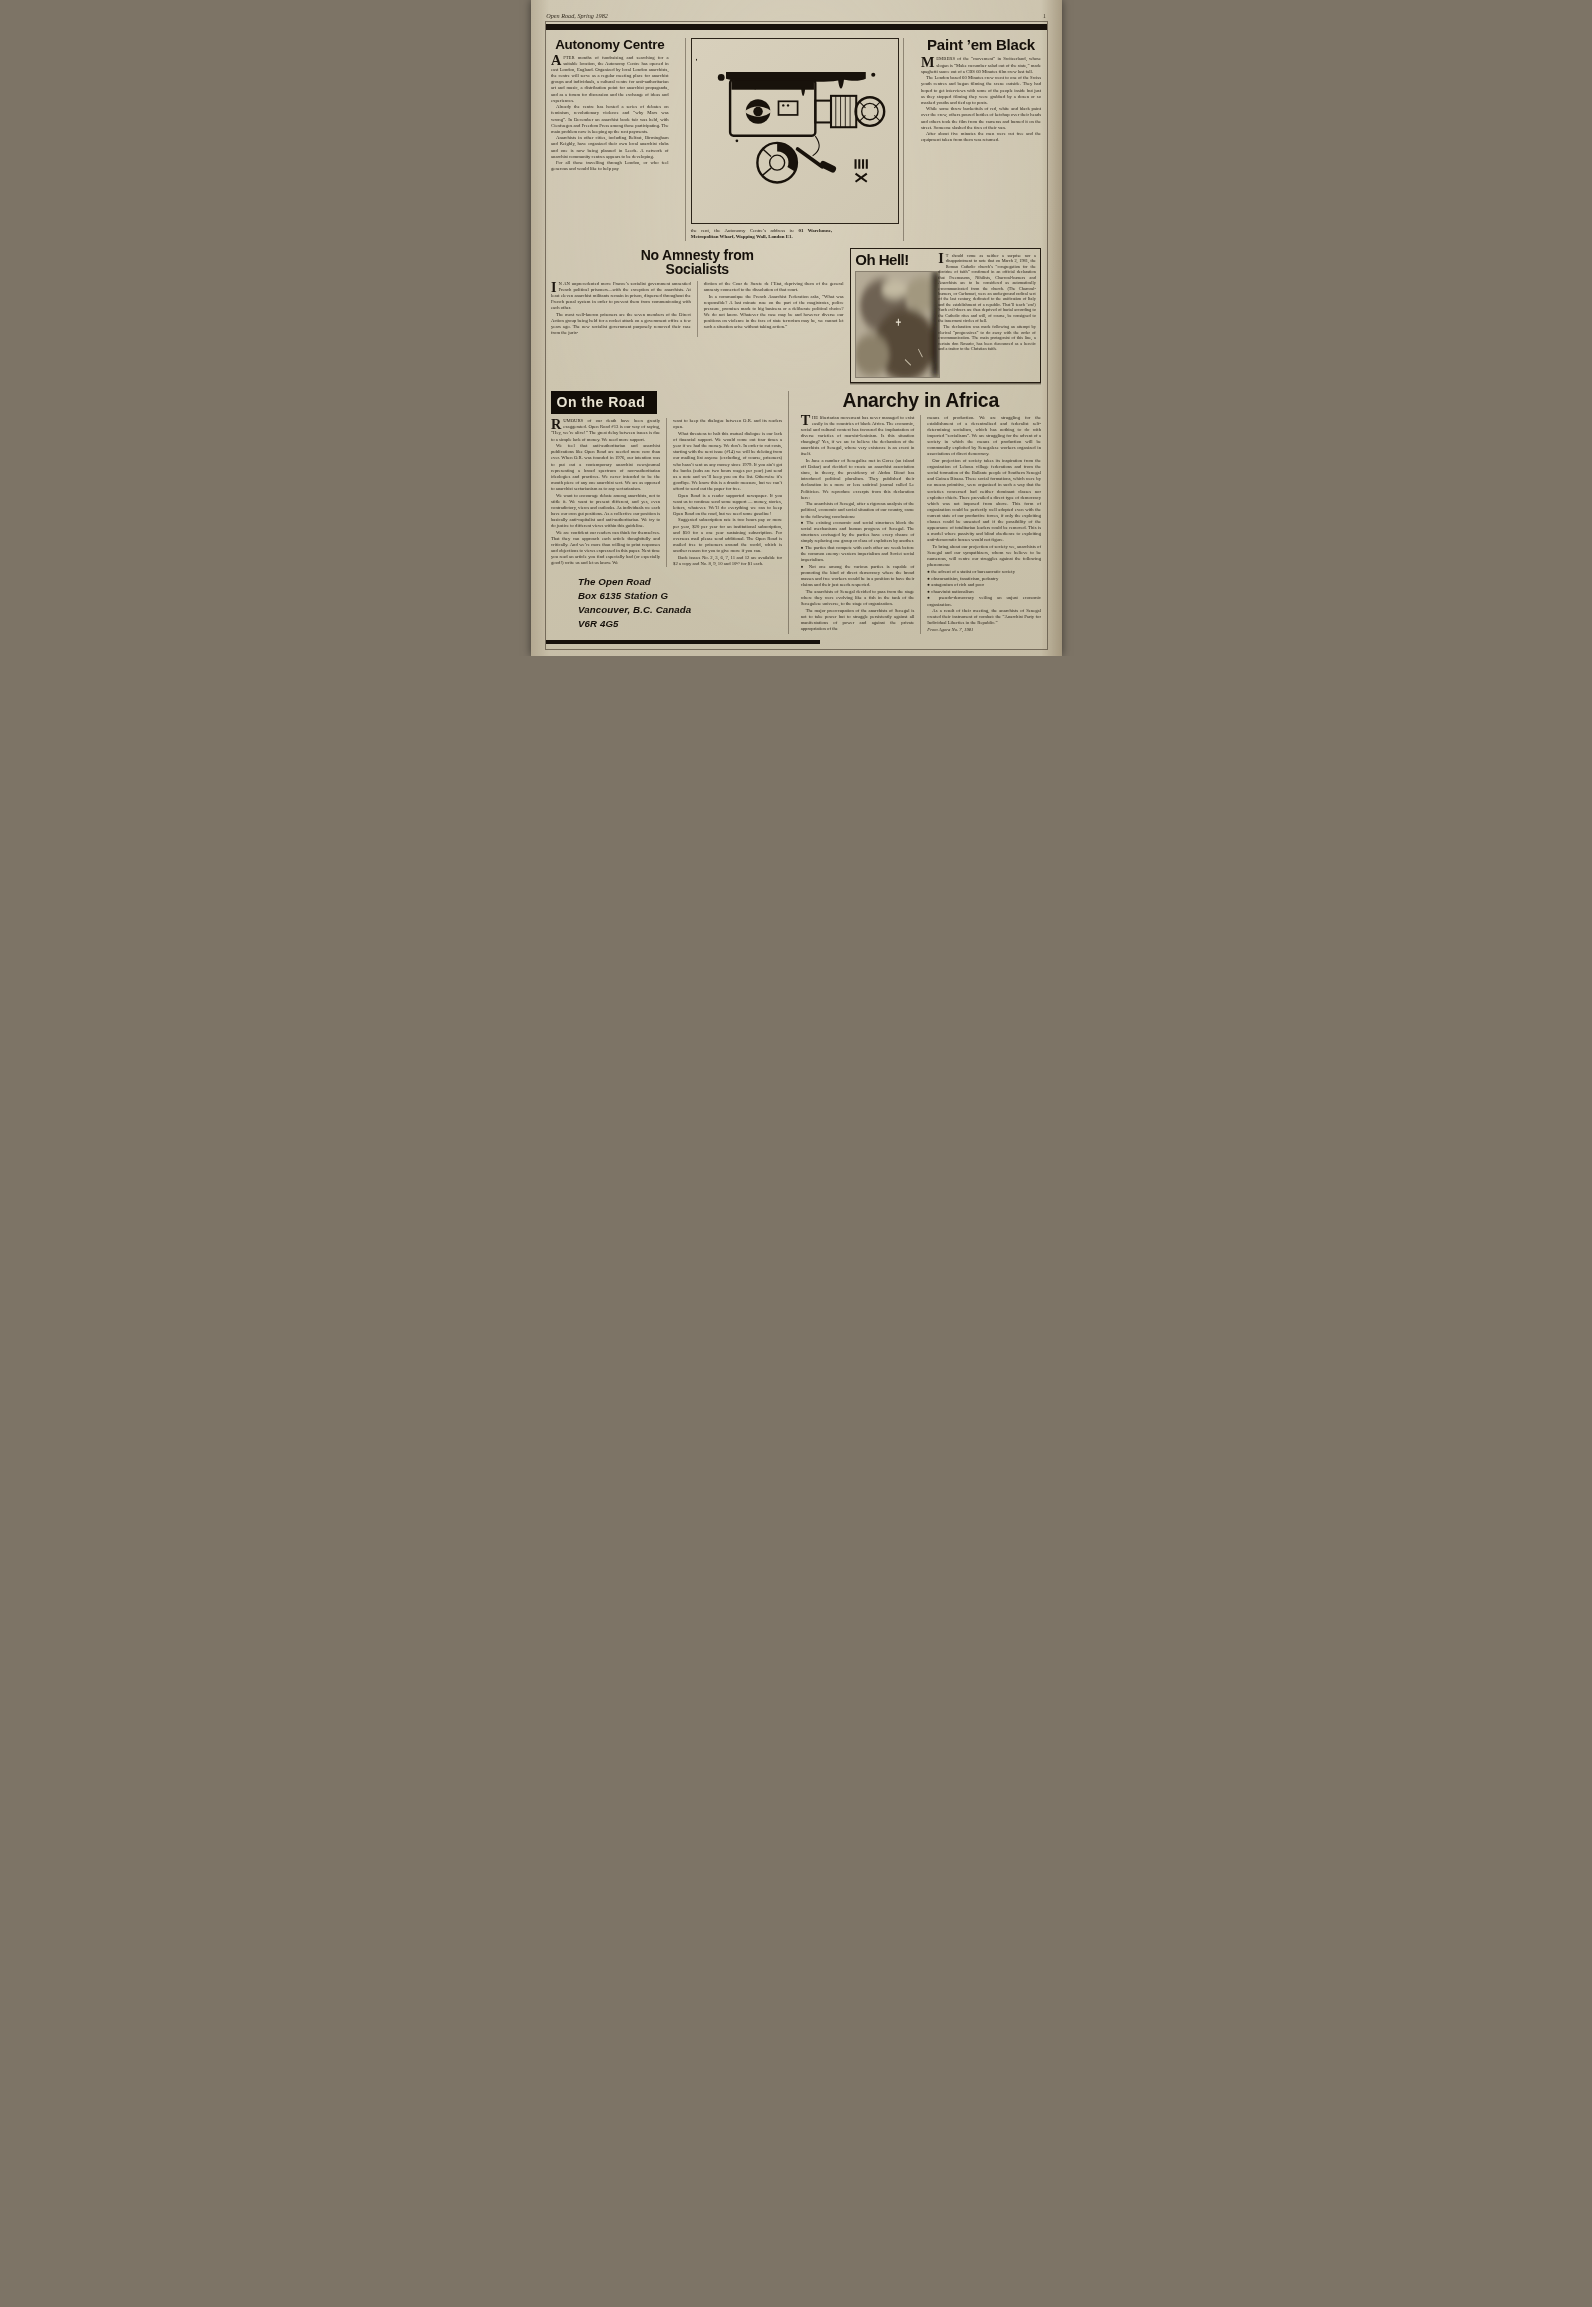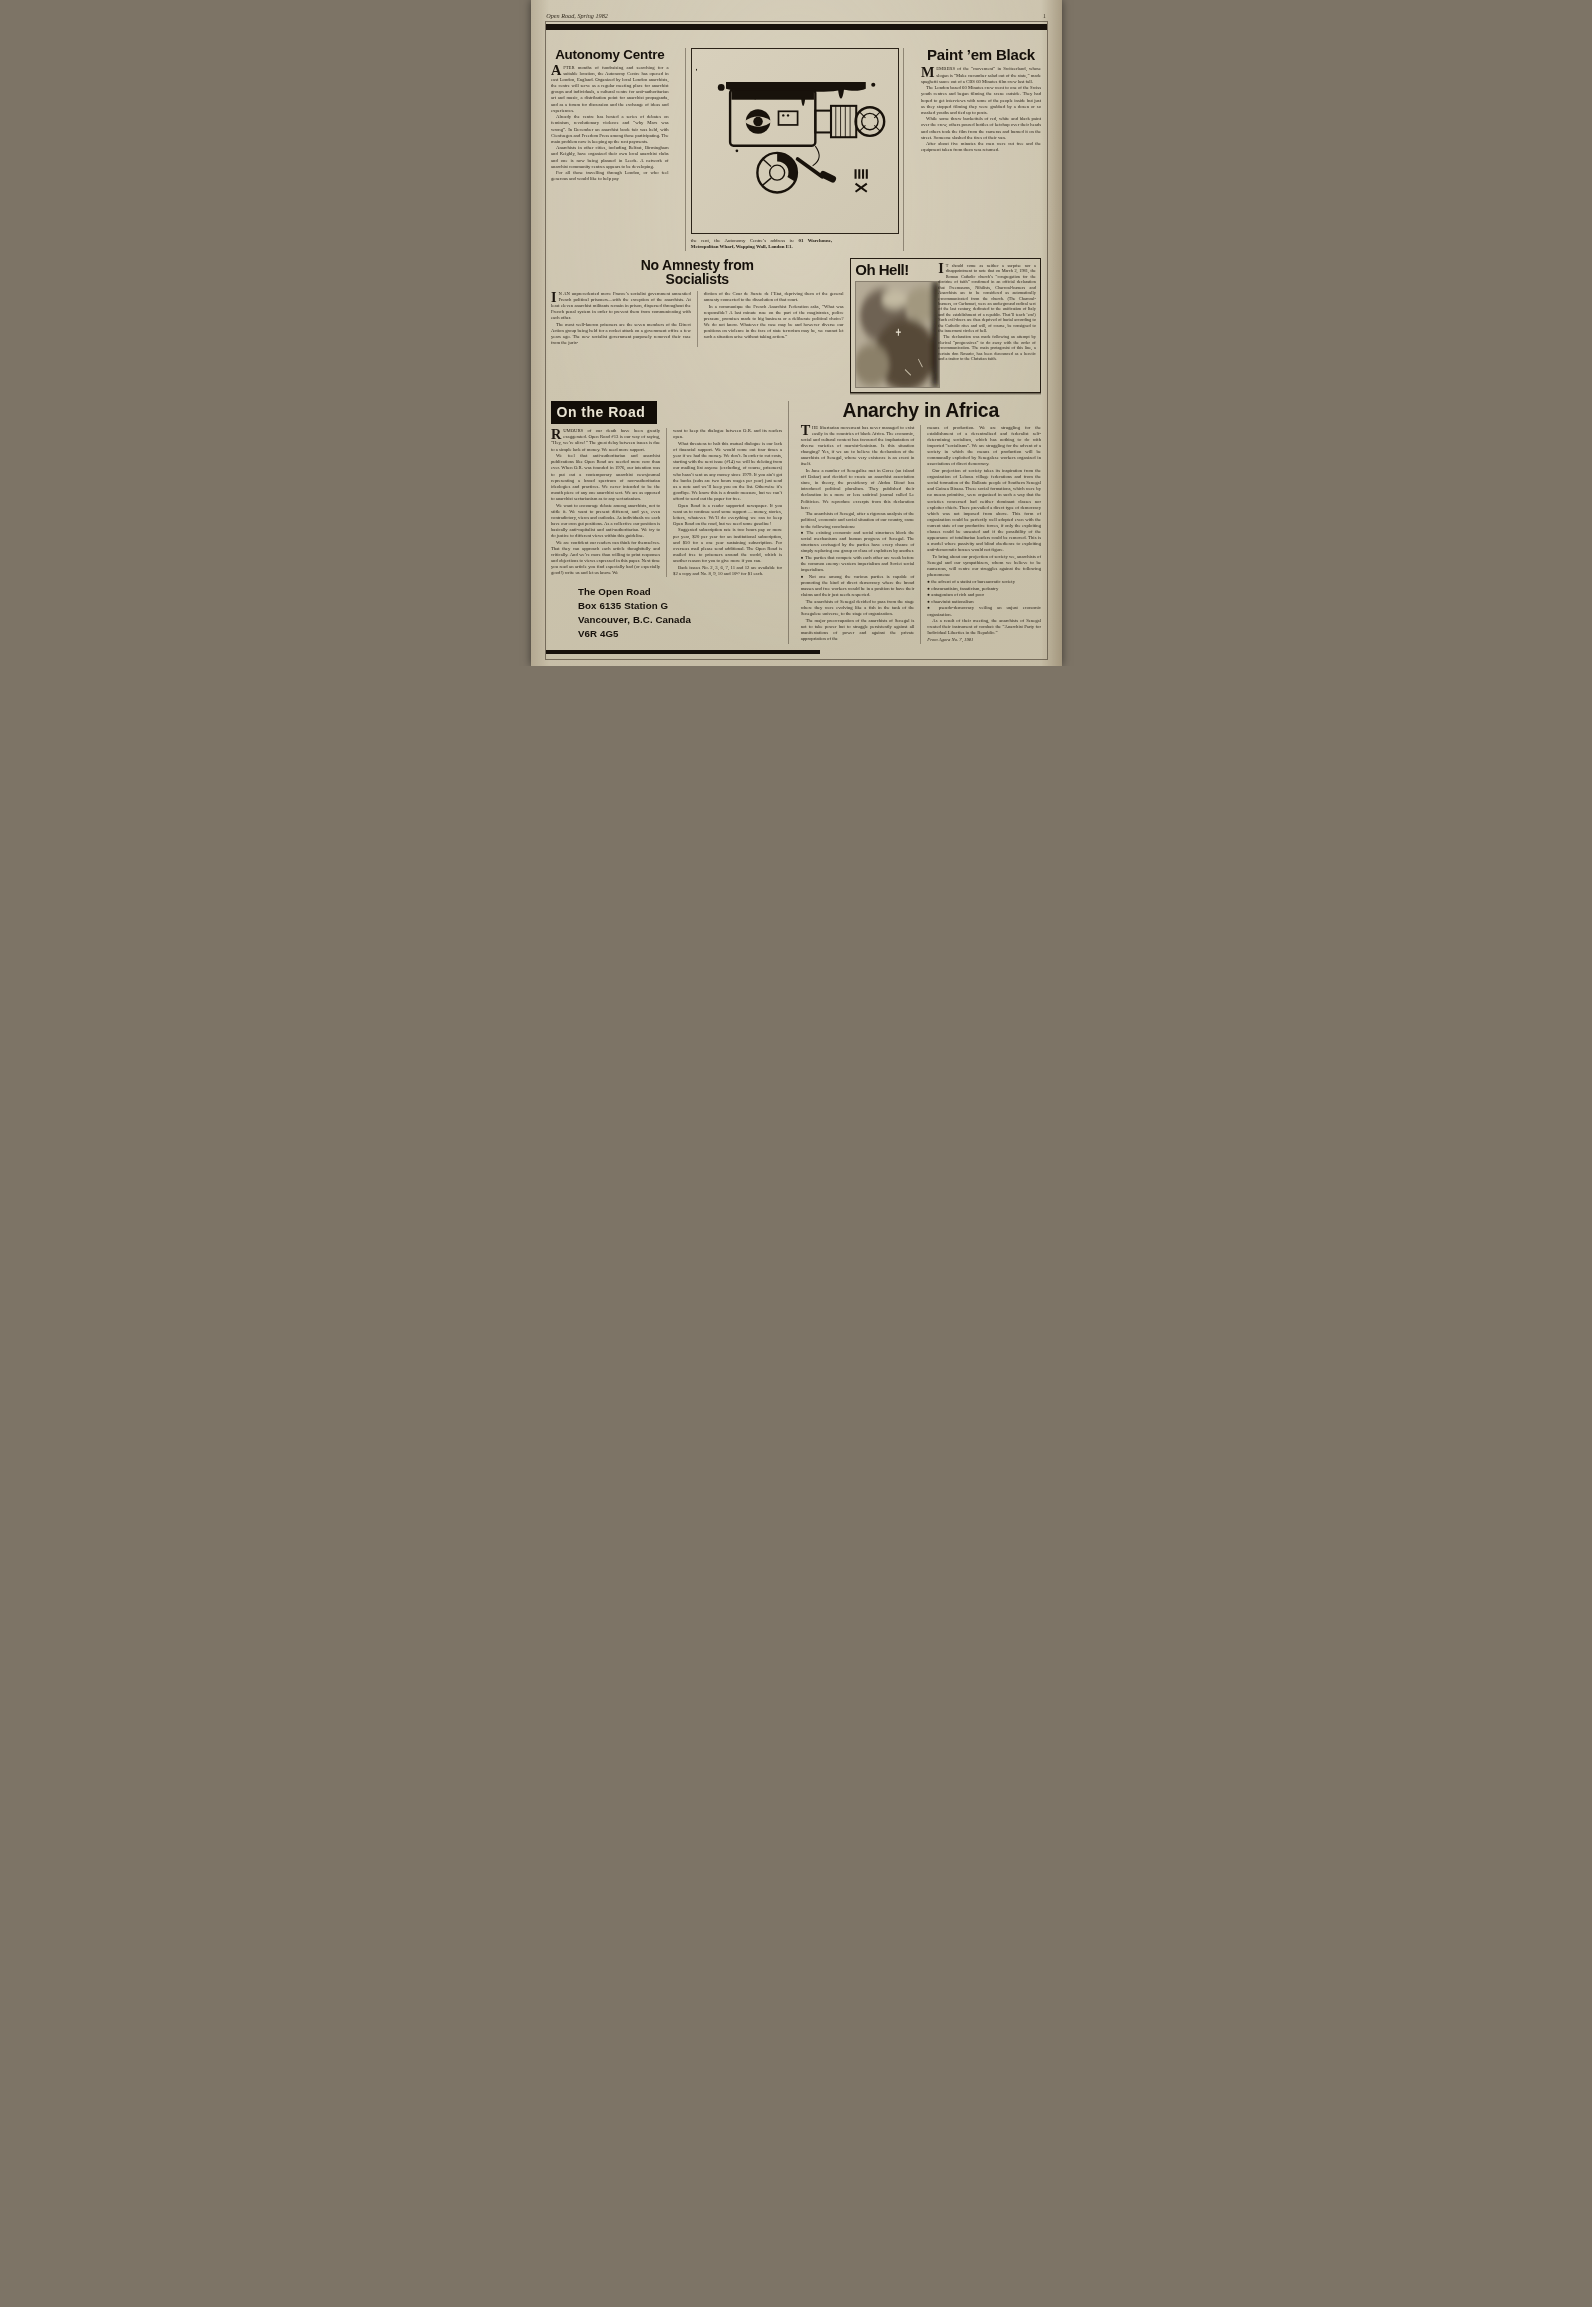--- a/index.html
+++ b/index.html
@@ -32,21 +32,21 @@
   .bar.bottom-bar{height:4.2px;width:56%;margin:6.5px 0 0 -5.5px;}
 
   
   .bodytext p{margin:0 0 0.5px 0;font-size:4.7px;line-height:1.3;text-align:justify;color:#2b241a;}
   .bodytext p.ind{text-indent:5px;}
   .dc{float:left;font-weight:700;font-size:14.3px;line-height:11.5px;padding:0.5px 1.8px 0 0;color:#1d1710;}
   h2.headline{font-family:"Liberation Sans", sans-serif;font-weight:700;color:#16110b;
     text-align:center;margin:0;line-height:.98;letter-spacing:-0.2px;}
 
   
-  .row-top{display:flex;gap:12px;margin-top:18px;}
+  .row-top{display:flex;gap:12px;margin-top:8px;}
   .col-autonomy{flex:0 0 24%;padding-right:4.6px;}
   .col-autonomy h2{font-size:13.4px;margin-bottom:3.7px;}
   .fig-camera{flex:1;margin:0;padding:0 4.6px;border-left:0.5px solid rgba(74,63,49,.5);border-right:0.5px solid rgba(74,63,49,.5);}
   .camera-box{border:0.9px solid #2b2318;background:linear-gradient(140deg,#d8d0bc,#cfc7b2);height:184px;display:flex;align-items:center;justify-content:center;}
   .camera-box svg{width:96%;height:96%;}
   .fig-camera figcaption{margin-top:3.7px;width:68%;}
   .fig-camera figcaption p{margin:0;font-size:4.9px;line-height:1.32;text-align:justify;}
   .fig-camera figcaption .cap-bold{font-weight:700;}
   .col-paint{flex:0 0 24.5%;padding-left:4.6px;}
   .col-paint h2{font-size:15px;margin-bottom:3.7px;}
@@ -67,21 +67,21 @@
 
   
   .row-bottom{display:flex;gap:0;margin-top:8.3px;}
   .sec-otr{flex:1;padding-right:5.5px;}
   .otr-banner{display:inline-block;background:#120d07;color:#e9e3d2;
     font-family:"Liberation Sans", sans-serif;font-weight:900;font-size:14px;letter-spacing:0.5px;
     padding:2.8px 12px 3.7px 5.5px;margin-bottom:4.6px;}
   .sec-africa{flex:1.04;border-left:0.5px solid rgba(74,63,49,.5);padding-left:12px;}
   .sec-africa h2{font-size:19.4px;margin-bottom:4.6px;}
   .address{margin:7.4px 0 0 27px;font-family:"Liberation Sans", sans-serif;
-    font-weight:700;font-size:9.7px;line-height:1.45;color:#17120c;letter-spacing:0.1px;}
+    font-weight:700;font-size:9.7px;line-height:1.45;color:#17120c;letter-spacing:0.1px;font-style:italic;}
   .attribution{text-align:right;font-style:italic;font-size:5px;margin-top:1.8px;padding-right:1.8px;}
 </style>
 </head>
 <body>
 
 <div class="sheet">
 
   <div class="topline">
     <span>Open Road, Spring 1982</span>
     <span class="pagenum">1</span>

